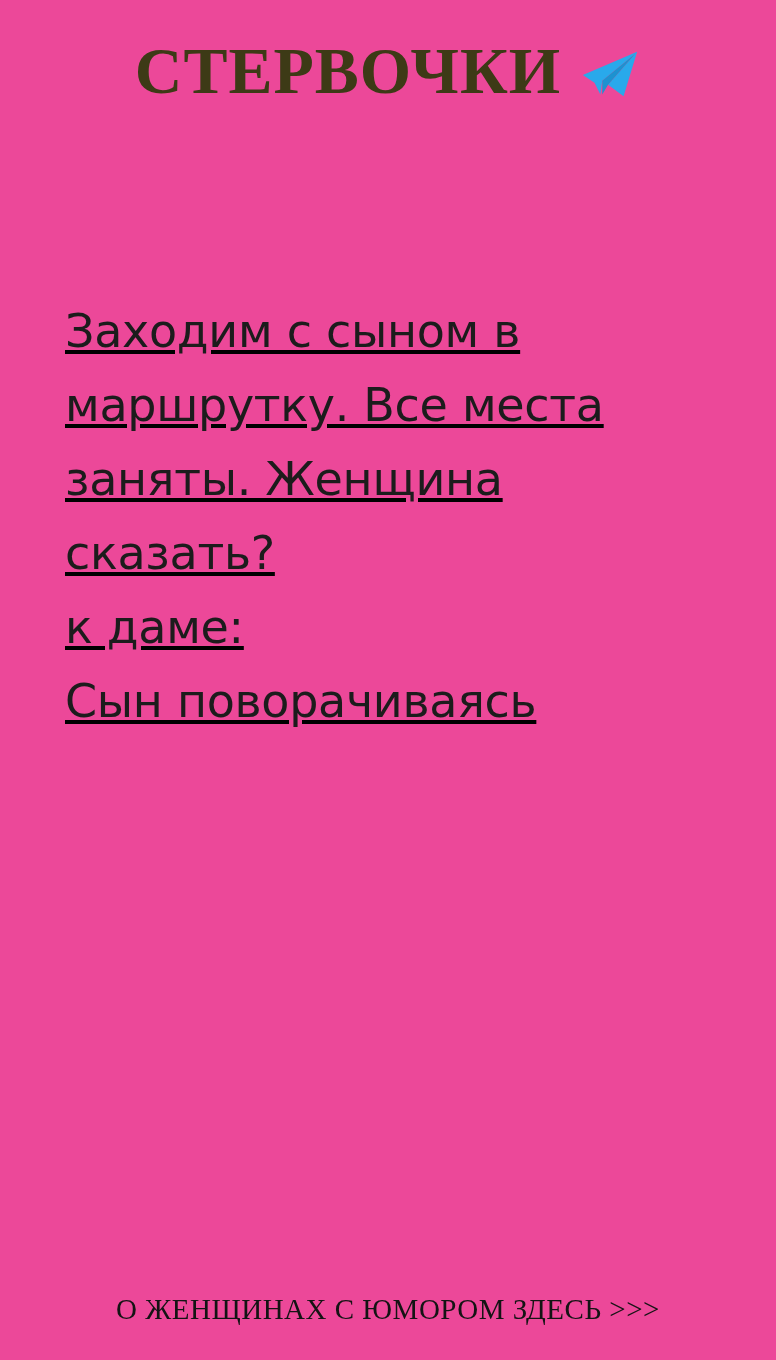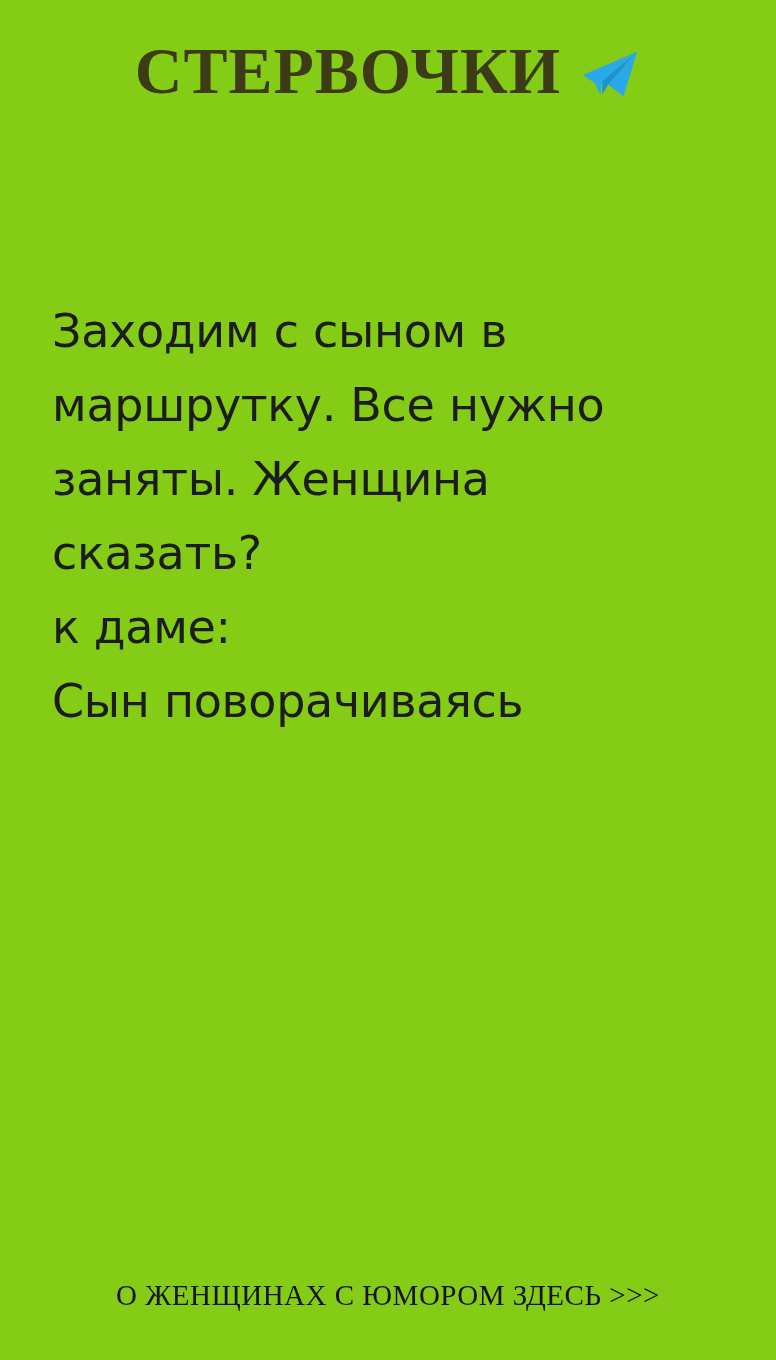--- a/index.html
+++ b/index.html
@@ -12,21 +12,21 @@
     height: 1360px;
     position: relative;
     font-family: "DejaVu Sans", sans-serif;
     overflow: hidden;
   }
   .page {
     width: 776px;
     height: 1360px;
     display: flex;
     flex-direction: column;
-    background: #84cc16;
+    background: #ec4899;
     box-sizing: border-box;
   }
 
   
   .header {
     padding-top: 38px;
     display: flex;
     align-items: center;
     justify-content: center;
     gap: 18px;
@@ -47,40 +47,41 @@
     position: relative;
     top: 4px;
   }
   .telegram-icon svg {
     display: block;
   }
 
   
   .content {
     flex: 1 1 auto;
-    padding: 0 52px;
+    padding: 0 65px;
     display: flex;
     flex-direction: column;
     justify-content: flex-start;
+    text-decoration: underline;
   }
   .joke-block {
     margin-top: 190px;
   }
   .joke-line {
     font-family: "DejaVu Sans", sans-serif;
     font-size: 46px;
     line-height: 74px;
     color: #1c1c1c;
     letter-spacing: -0.3px;
     white-space: pre;
   }
 
   
   .footer {
-    padding-bottom: 48px;
+    padding-bottom: 34px;
     display: flex;
     align-items: center;
     justify-content: center;
   }
   .footer-link {
     font-family: "Liberation Serif", serif;
     font-size: 29px;
     letter-spacing: 0.5px;
     color: #141414;
     text-decoration: none;
@@ -98,21 +99,21 @@
       <svg viewBox="0 0 64 64" width="62" height="62" aria-hidden="true">
         <path d="M4 32 L60 8 L46 54 L30 42 L58 10 L24 38 L22 52 L16 40 Z" fill="#29a9eb"></path>
         <path d="M24 38 L58 10 L30 42 L24 52 Z" fill="#1d92d0"></path>
       </svg>
     </span>
   </div>
 
   <div class="content">
     <div class="joke-block">
       <div class="joke-line">Заходим с сыном в</div>
-      <div class="joke-line">маршрутку. Все нужно</div>
+      <div class="joke-line">маршрутку. Все места</div>
       <div class="joke-line">заняты. Женщина</div>
       <div class="joke-line">сказать?</div>
       <div class="joke-line">к даме:</div>
       <div class="joke-line">Сын поворачиваясь</div>
     </div>
   </div>
 
   <div class="footer">
     <a class="footer-link" href="#">О ЖЕНЩИНАХ С ЮМОРОМ ЗДЕСЬ &gt;&gt;&gt;</a>
   </div>

